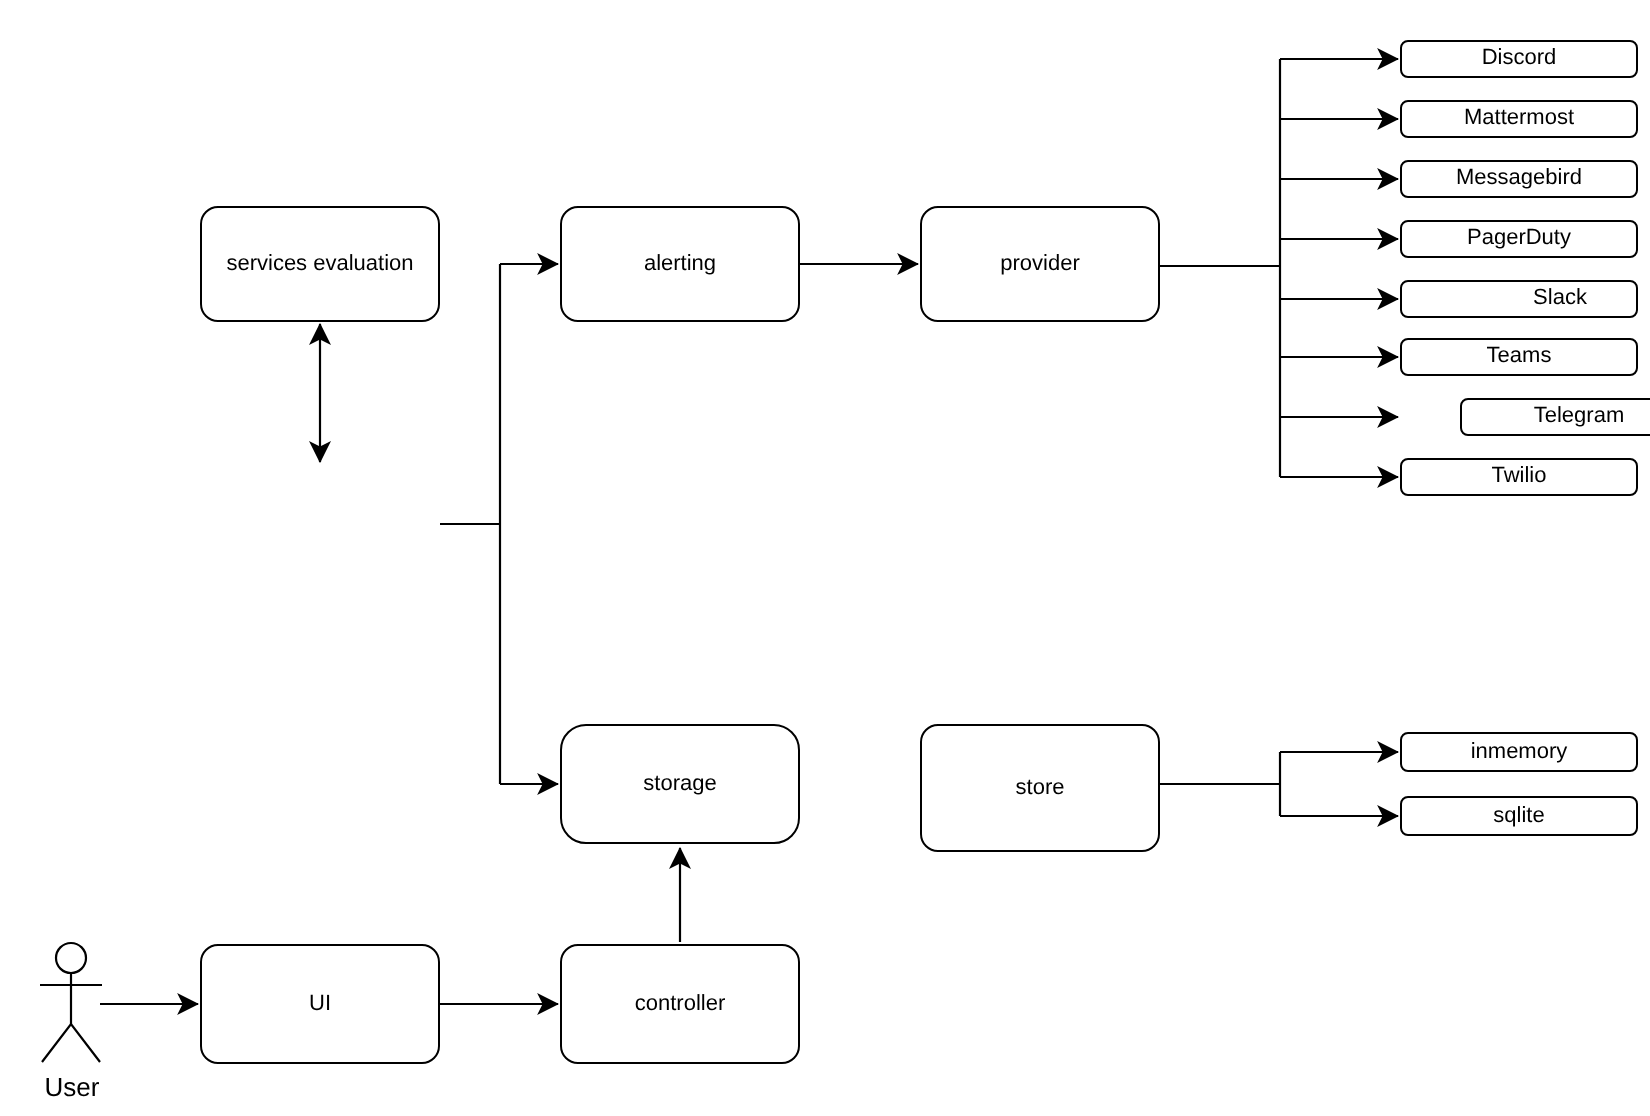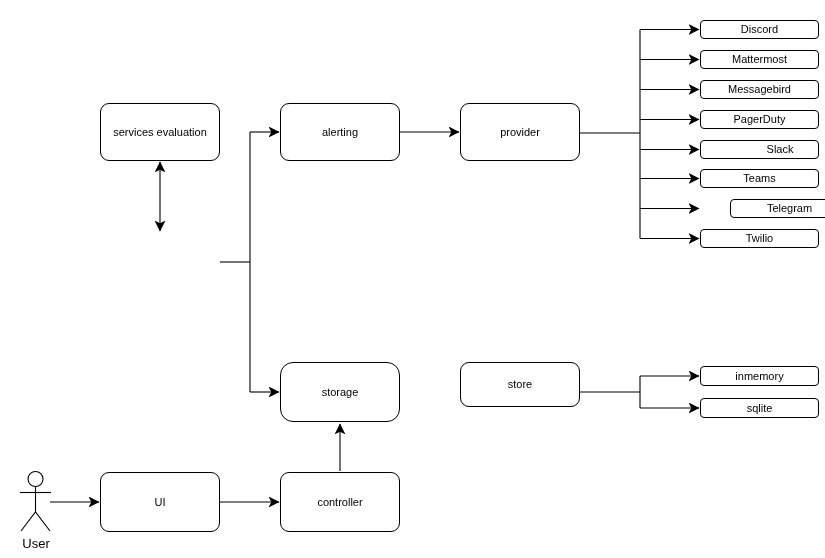--- a/index.html
+++ b/index.html
@@ -50,21 +50,21 @@
     text-align: center;
     font-size: 13px;
     color: var(--stroke, #000);
   }
   
   .n-sev        { left:100px; top:103px; width:120px; height:58px; }
   .n-watchdog   { left:100px; top:232px; width:120px; height:58px; }
   .n-alerting   { left:280px; top:103px; width:120px; height:58px; }
   .n-provider   { left:460px; top:103px; width:120px; height:58px; }
   .n-storage    { left:280px; top:362px; width:120px; height:60px;border-radius:13px; }
-  .n-store      { left:460px; top:362px; width:120px; height:45px; }
+  .n-store      { left:460px; top:362px; width:120px; height:64px; }
   .n-ui         { left:100px; top:472px; width:120px; height:60px; }
   .n-controller { left:280px; top:472px; width:120px; height:60px; }
   
   .leaf { left:700px; width:119px; height:19px; }
   .p-0 { top:20px; }  .p-1 { top:50px; }  .p-2 { top:80px; }  .p-3 { top:110px; }
   .p-4 { top:140px;padding-left:43px; } .p-5 { top:169px; } .p-6 { top:199px;margin-left:30px; } .p-7 { top:229px; }
   .s-0 { top:366px; height:20px; }
   .s-1 { top:398px; height:20px; }
 </style>
 </head>

